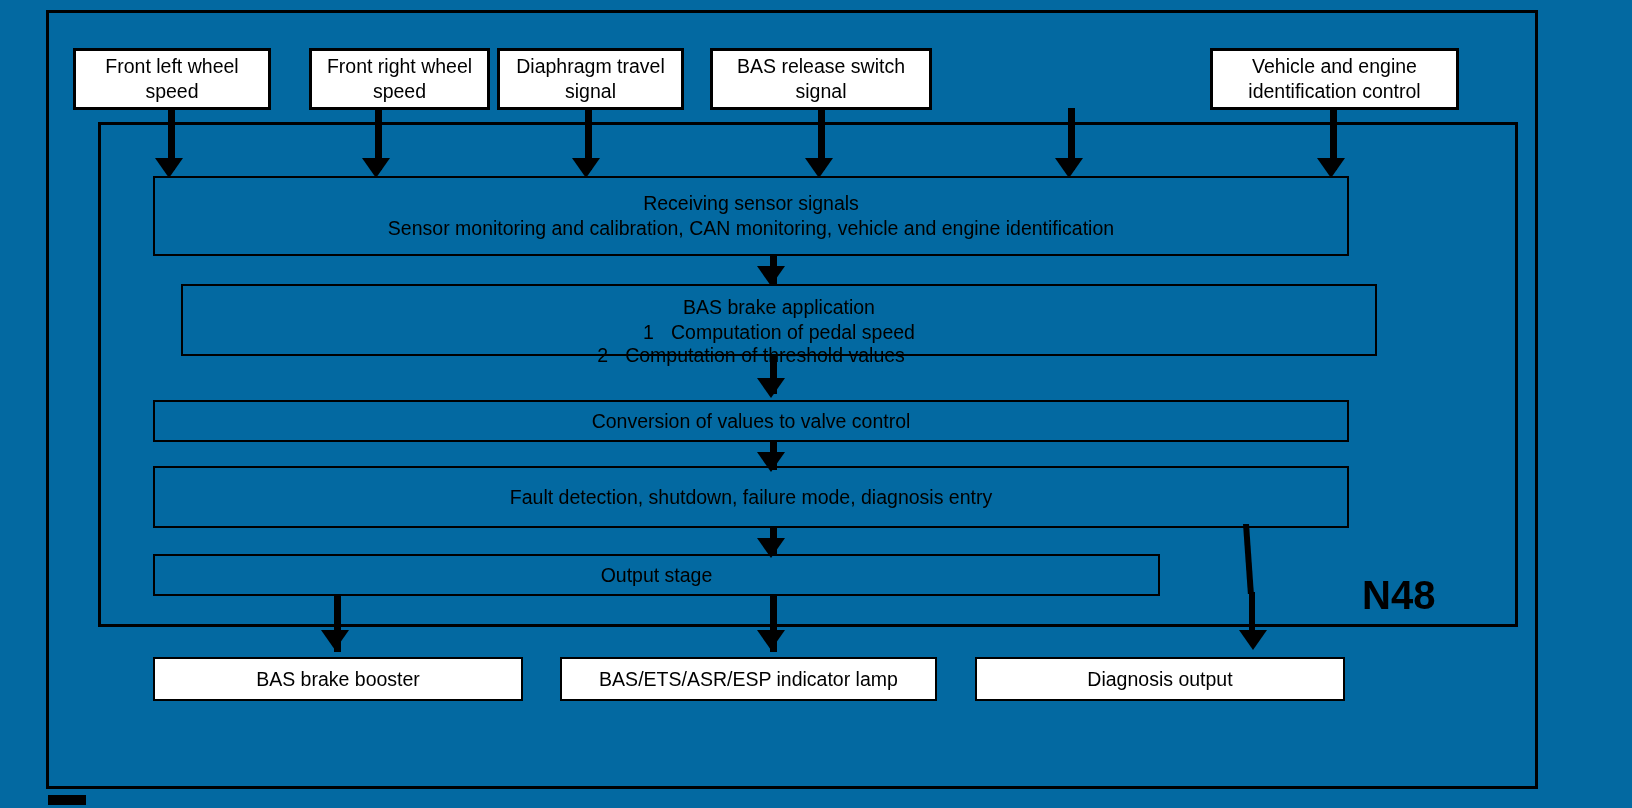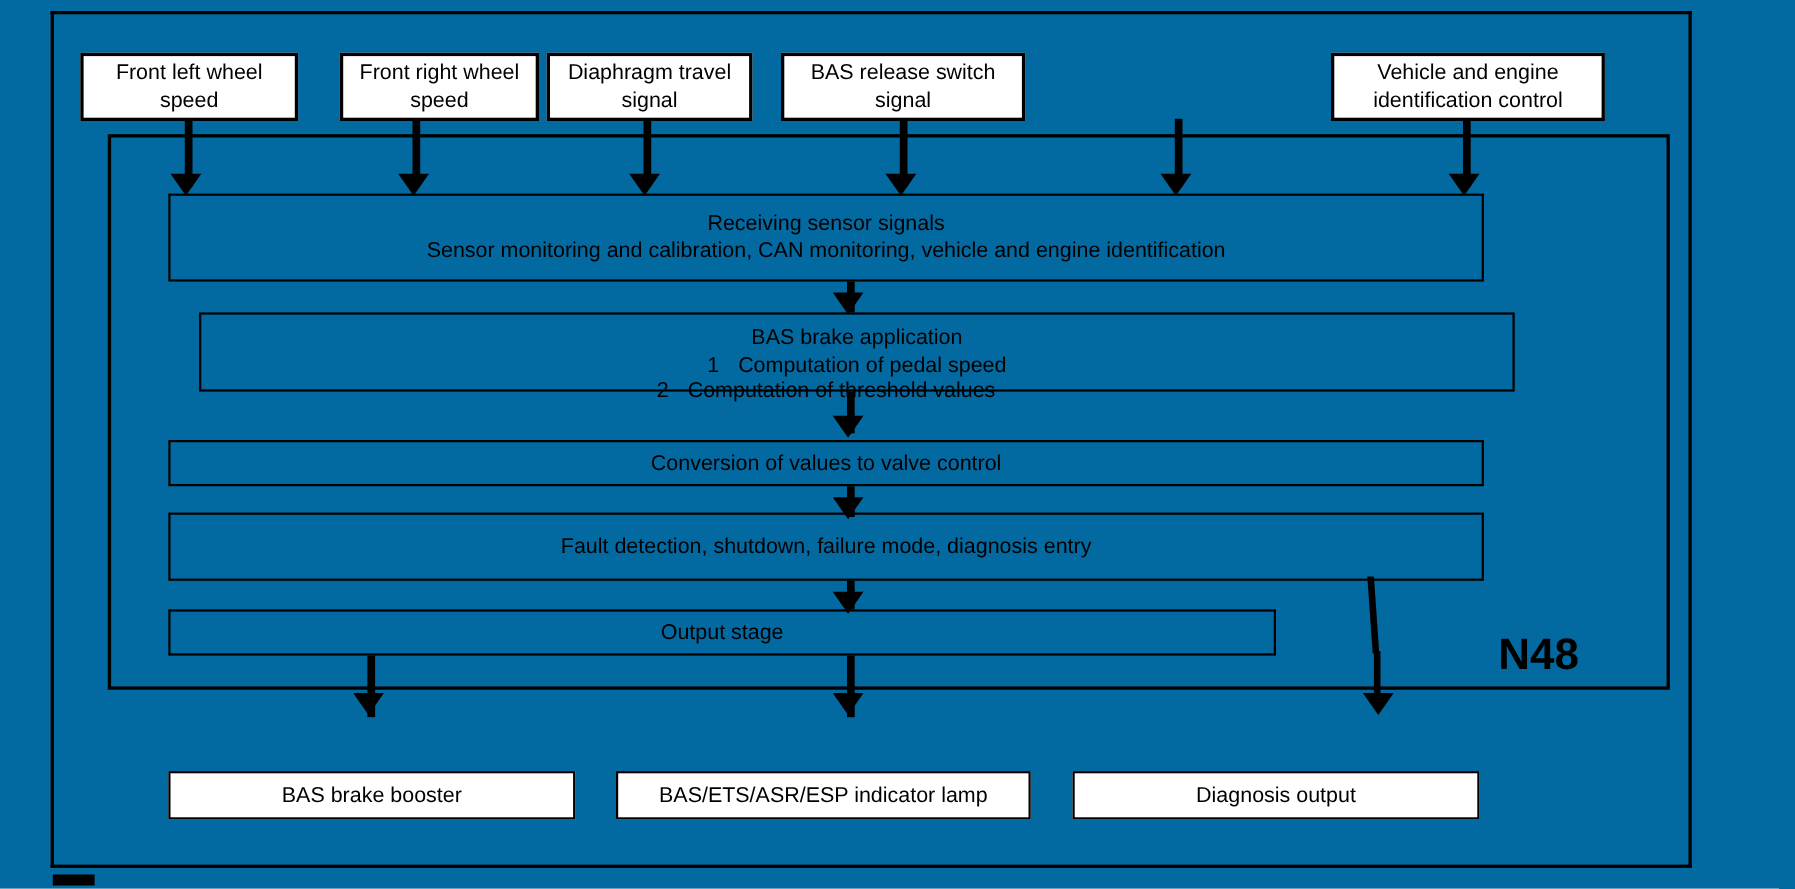--- a/index.html
+++ b/index.html
@@ -26,21 +26,21 @@
   .blk.thin{border-width:2px;}
   .blk span{display:block;white-space:nowrap;}
 
   
   .in-box{height:62px;}
 
   
   .proc{background:transparent;}
 
   
-  .out-box{height:44px;margin-top:44px;}
+  .out-box{height:44px;}
 
   
   .vline{position:absolute;background:#000;width:7px;}
   .arrowhead{position:absolute;width:0;height:0;border-left:14px solid transparent;
              border-right:14px solid transparent;border-top:20px solid #000;}
   .slant{position:absolute;background:#000;}
 
   
   .numrow{display:flex;gap:18px;justify-content:center;white-space:nowrap;}
   .numrow .n{display:inline-block;width:10px;text-align:left;}

